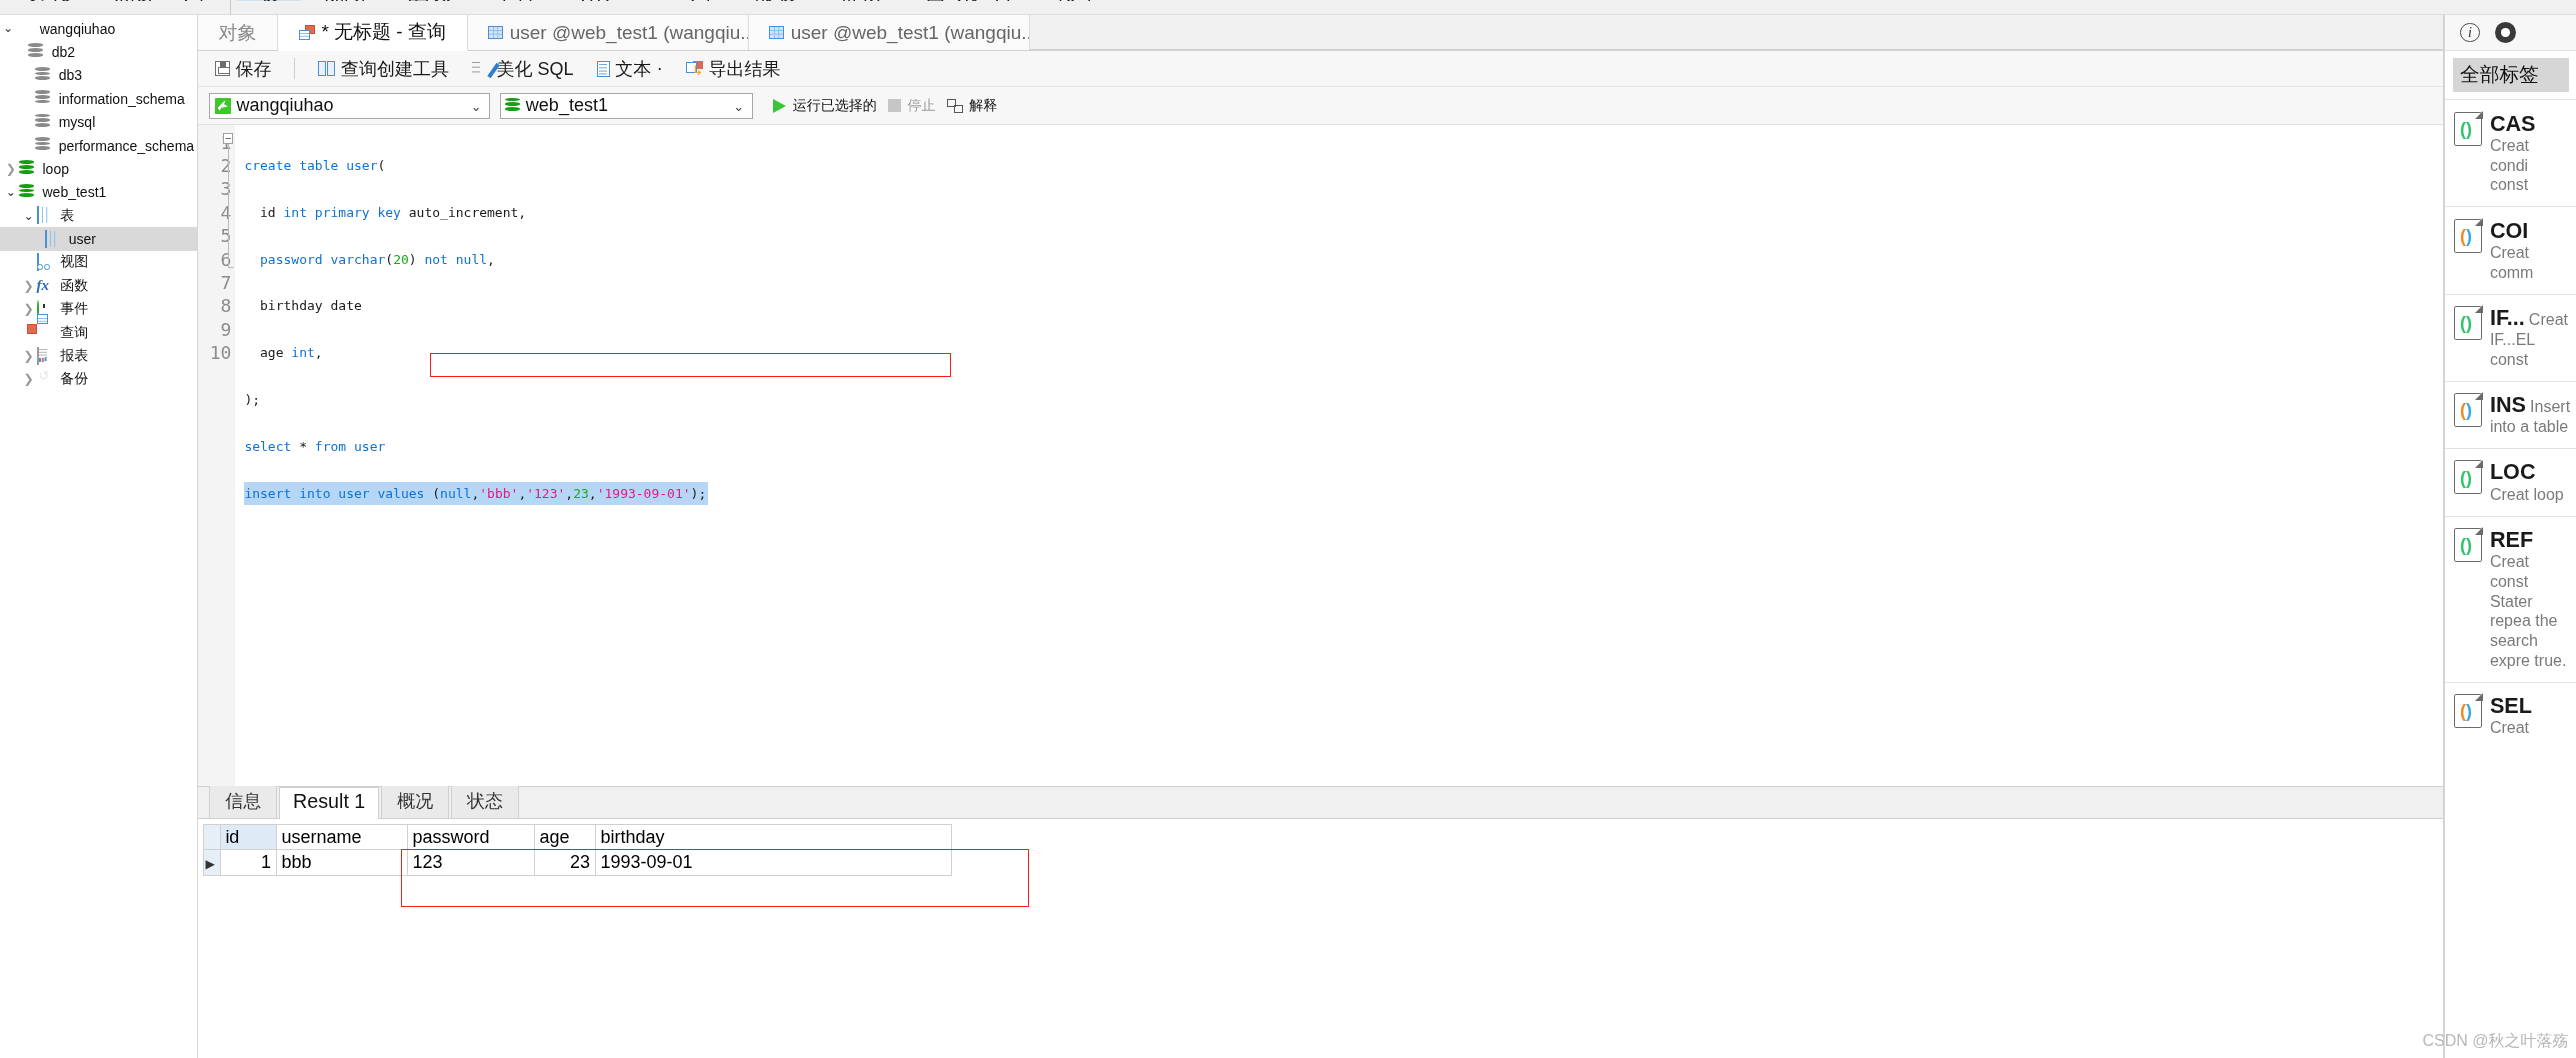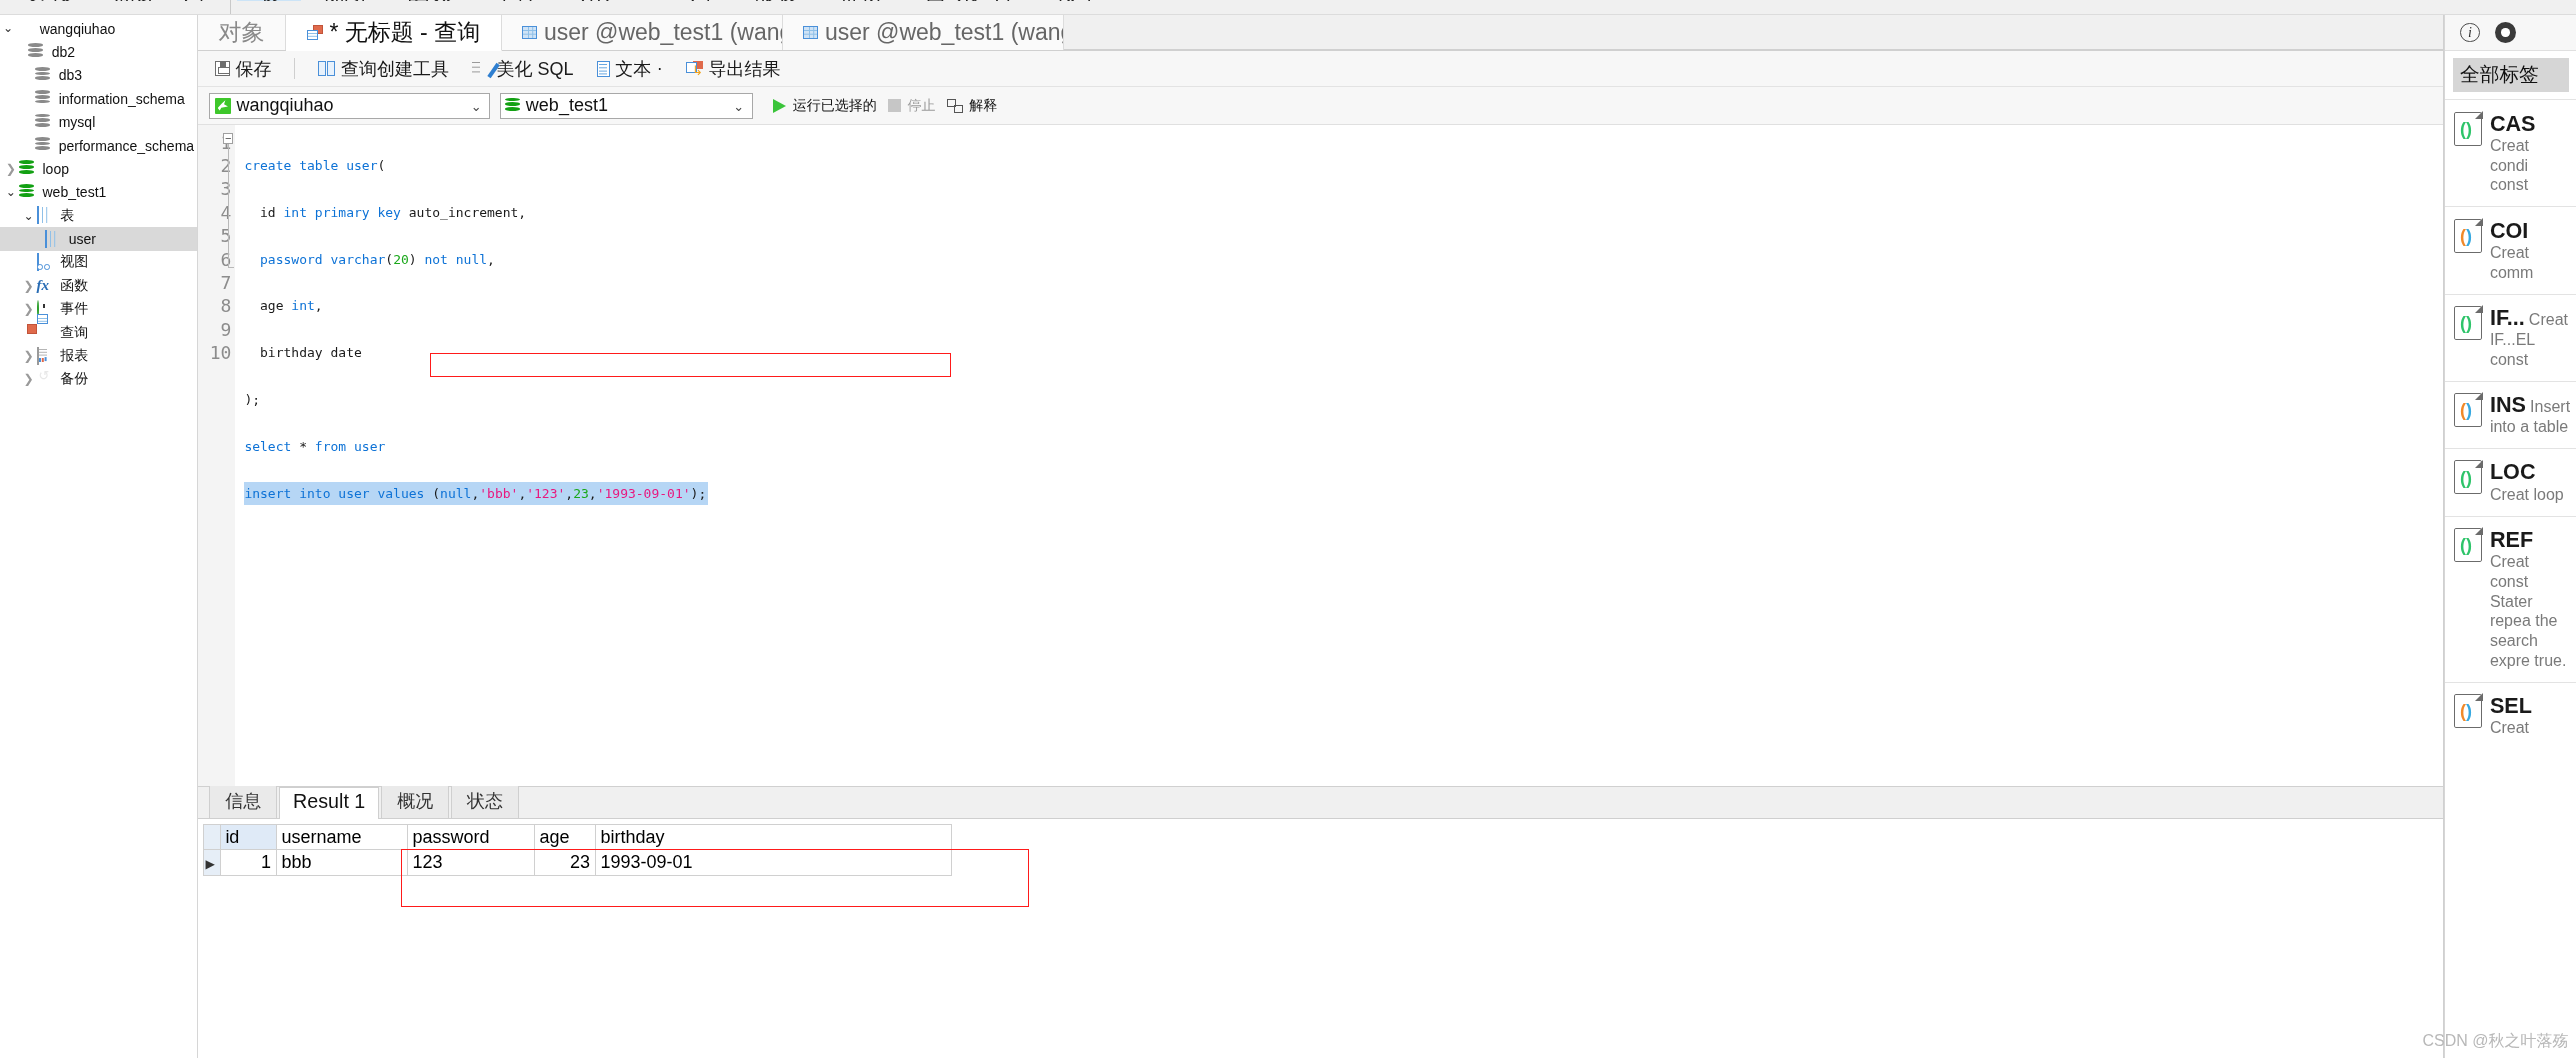--- a/index.html
+++ b/index.html
@@ -209,21 +209,21 @@
     height: 36px;
     flex: 0 0 36px;
     background: #f0f0f0;
     display: flex;
     align-items: stretch;
     border-bottom: 0.9px solid #d0d0d0;
   }
   .tabitem {
     display: flex; align-items: center;
     padding: 0 20.6px;
-    font-size: 23px;
+    font-size: 19px;
     color: #666;
     background: #fafafa;
     border-right: 0.9px solid #dcdcdc;
     white-space: nowrap;
     max-width: 281px;
     overflow: hidden;
   }
   .tabitem.object { color: #8a8a8a; background:#fafafa; }
   .tabitem.active {
     background: #ffffff;
@@ -746,22 +746,22 @@
           <div class="gl">10</div>
           <div class="fold">−</div>
           <div class="foldline"></div>
           <div class="foldend"></div>
         </div>
 
         <div class="code">
 <div class="line"><span class="kw">create</span> <span class="kw">table</span> <span class="kw">user</span>(</div>
 <div class="line">  id <span class="kw">int</span> <span class="kw">primary</span> <span class="kw">key</span> auto_increment,</div>
 <div class="line">  <span class="kw">password</span> <span class="kw">varchar</span>(<span class="num">20</span>) <span class="kw">not</span> <span class="kw">null</span>,</div>
+<div class="line">  birthday date</div>
 <div class="line">  age <span class="kw">int</span>,</div>
-<div class="line">  birthday date</div>
 <div class="line">);</div>
 <div class="line"><span class="kw">select</span> * <span class="kw">from</span> <span class="kw">user</span></div>
 <div><span class="line hl"><span class="kw">insert</span> <span class="kw">into</span> <span class="kw">user</span> <span class="kw">values</span> (<span class="nullv">null</span>,<span class="str">'bbb'</span>,<span class="str">'123'</span>,<span class="num">23</span>,<span class="str">'1993-09-01'</span>);</span></div>
 <div class="line"> </div>
         </div>
 
         <div class="redbox" id="insert-redbox"></div>
       </div>
 
       <div class="results">

